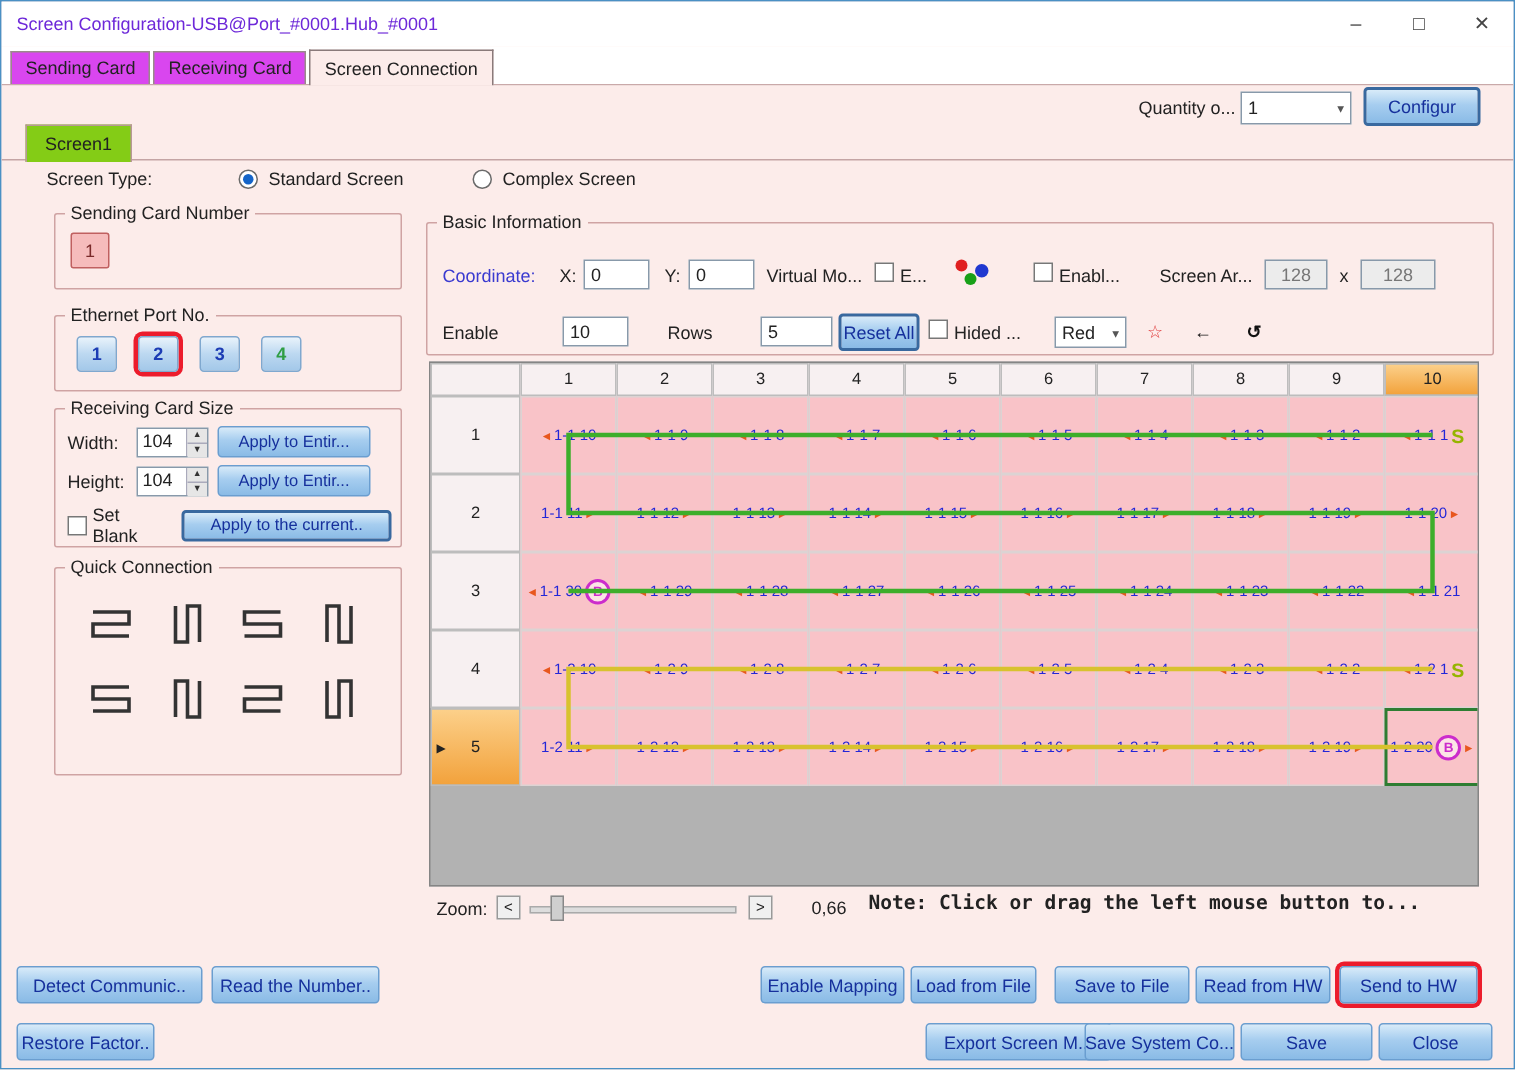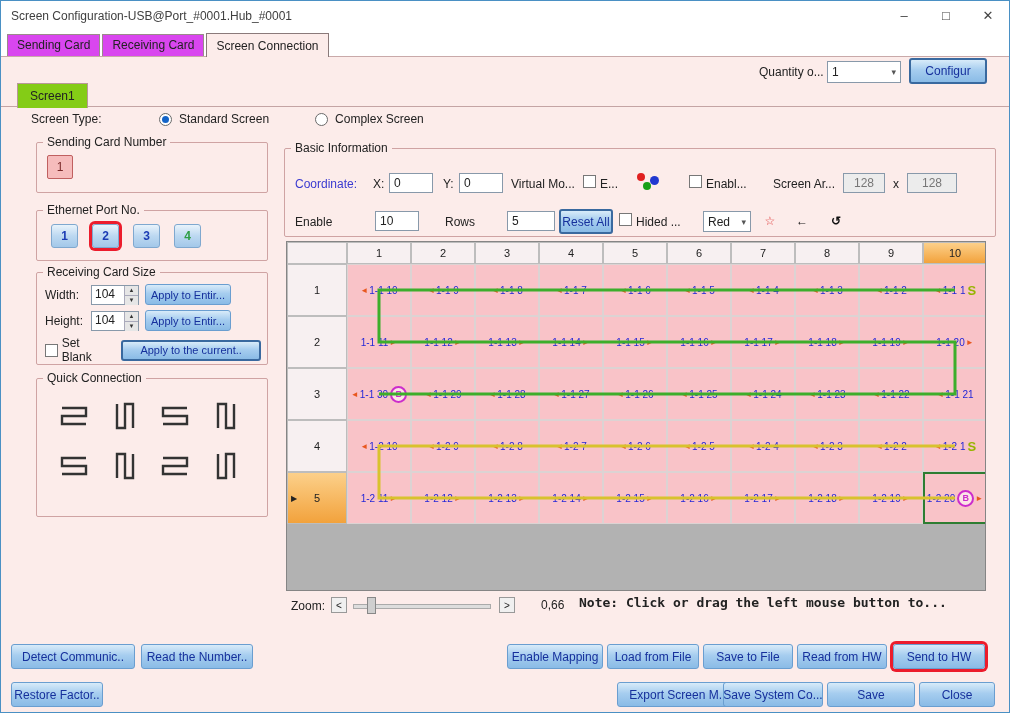--- a/index.html
+++ b/index.html
@@ -1,19 +1,19 @@
 <!DOCTYPE html>
 <html><head>
 <meta charset="utf-8">
 <style>
   html,body{margin:0;padding:0;background:#e8e8e8;font-family:"Liberation Sans",sans-serif;font-size:12px;color:#222}
   .window{position:relative;width:1008px;height:711px;border:1px solid #4a90c4;background:#fcecea;overflow:hidden}
   
   .titlebar{position:absolute;left:0;top:0;right:0;height:30px;background:#fff;display:flex;align-items:center}
-  .titlebar .title{margin-left:10px;font-size:12px;color:#404040}
+  .titlebar .title{margin-left:10px;font-size:12px;color:#6d28d9}
   .win-controls{margin-left:auto;display:flex;height:30px}
   .win-controls span{width:42px;text-align:center;line-height:30px;font-size:13px;color:#444}
   
   .tabstrip{position:absolute;left:0;top:30px;right:0;height:26px;background:#fff;display:flex;align-items:flex-end;padding-left:6px;border-bottom:1px solid #c9a9a9;box-sizing:border-box}
   .tab{padding:3px 9px 4px;border:1px solid #9a8a8a;border-bottom:none;background:#d946ef;margin-right:2px;font-size:12px;white-space:nowrap}
   .tab.active{background:#fcecea;padding-top:5px;margin-bottom:-1px;border-color:#8a7a7a}
   
   .content{position:absolute;left:0;top:56px;right:0;bottom:0;background:#fcecea}
   .abs{position:absolute}
   
@@ -38,21 +38,21 @@
   
   .fs-sending{left:35px;top:78px;width:232px;height:58px}
   .card1-btn{margin:6px 0 0 10px;width:26px;height:24px;background:#f6bcbc;border:1px solid #c06060;color:#7a2a2a;font-size:12px;display:flex;align-items:center;justify-content:center;border-radius:2px}
   .fs-ethernet{left:35px;top:146px;width:232px;height:58px}
   .port-row{display:flex;gap:14px;margin:7px 0 0 14px}
   .port-btn{width:27px;height:24px;background:linear-gradient(#e9f3fb,#bcd8f1 50%,#a3c8e9);border:1px solid #7fa8cf;border-radius:3px;font-weight:bold;font-size:12px;display:flex;align-items:center;justify-content:center;box-sizing:border-box}
   .selected-port{box-shadow:0 0 0 3px #ec1c2c}
   .fs-size{left:35px;top:208px;width:232px;height:100px}
   .size-row{display:flex;align-items:center;margin:5px 6px 0 8px;gap:4px}
   .size-row .sl{width:42px}
-  .btn-apply{width:86px;height:21px;font-size:11px;margin-left:2px}
+  .btn-apply{width:102px;height:21px;font-size:11px;margin-left:2px}
   .btn-applycur{width:144px;height:21px;font-size:11px;margin-left:6px}
   .fs-quick{left:35px;top:314px;width:232px;height:146px}
   .qc-grid{display:grid;grid-template-columns:repeat(4,1fr);gap:16px 8px;padding:14px 18px 0}
   .qc{width:38px;height:34px;display:flex;align-items:center;justify-content:center}
   .qc svg{stroke:#333;stroke-width:2.4;fill:none}
   .fx{transform:scaleX(-1)}.fy{transform:scaleY(-1)}.fxy{transform:scale(-1,-1)}
   
   .fs-basic{left:283px;top:84px;width:712px;height:96px}
   .fs-basic .abs{position:absolute;font-size:12px}
   .blue-text{color:#3a3ad0}
@@ -525,21 +525,21 @@
     <div class="abs zoom-btn zoom-dec">&lt;</div>
     <div class="abs zoom-track"></div>
     <div class="abs zoom-thumb"></div>
     <div class="abs zoom-btn zoom-inc">&gt;</div>
     <span class="abs zoom-value">0,66</span>
     <span class="abs zoom-note">Note: Click or drag the left mouse button to...</span>
 
     <button class="btn abtn" style="left:10px;top:587px;width:124px">Detect Communic..</button>
     <button class="btn abtn" style="left:140px;top:587px;width:112px">Read the Number..</button>
     <button class="btn abtn" style="left:506px;top:587px;width:96px">Enable Mapping</button>
-    <button class="btn abtn" style="left:606px;top:587px;width:92px">Load from File</button>
+    <button class="btn abtn" style="left:606px;top:587px;width:84px">Load from File</button>
     <button class="btn abtn" style="left:702px;top:587px;width:90px">Save to File</button>
     <button class="btn abtn" style="left:796px;top:587px;width:90px">Read from HW</button>
     <button class="btn abtn red-box" style="left:892px;top:587px;width:92px">Send to HW</button>
 
     <button class="btn abtn" style="left:10px;top:625px;width:92px">Restore Factor..</button>
     <button class="btn abtn" style="left:616px;top:625px;width:124px">Export Screen M...</button>
     <button class="btn abtn" style="left:722px;top:625px;width:100px">Save System Co...</button>
     <button class="btn abtn" style="left:826px;top:625px;width:88px">Save</button>
     <button class="btn abtn" style="left:918px;top:625px;width:76px">Close</button>
 

